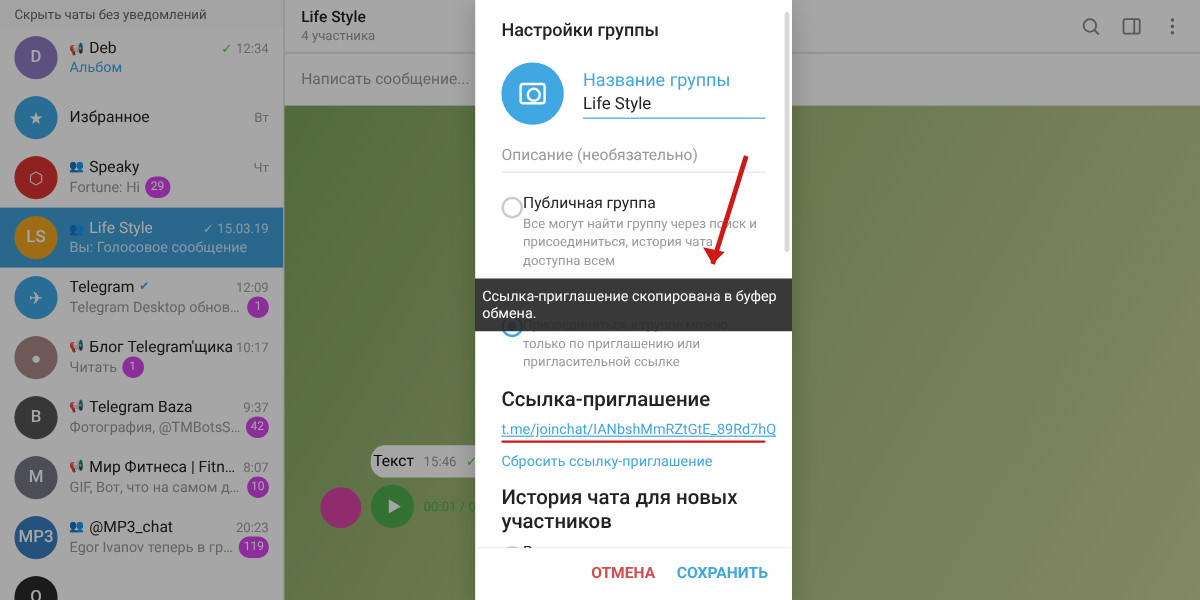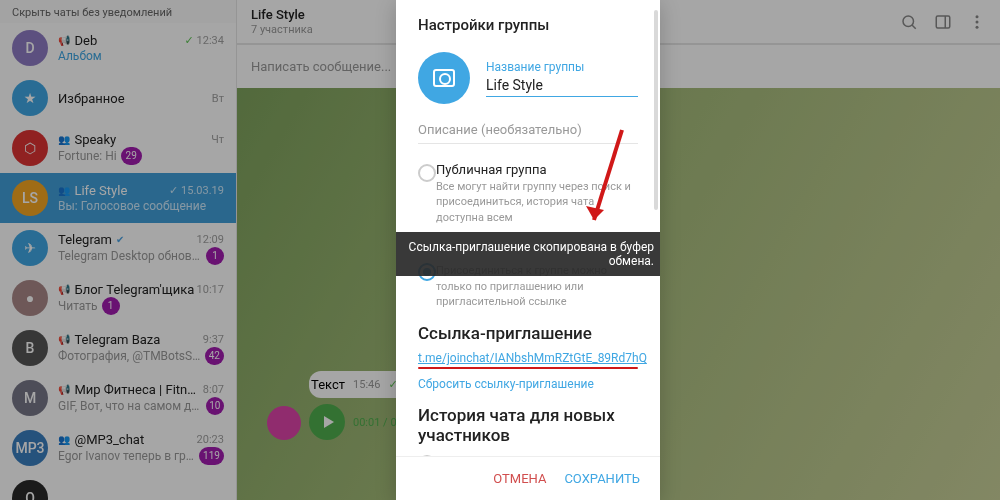--- a/index.html
+++ b/index.html
@@ -17,21 +17,21 @@
 .chat-body{flex:1;margin-left:10px;min-width:0}
 .row1{display:flex;align-items:center}
 .title{font-size:13px;color:#222;white-space:nowrap;overflow:hidden;text-overflow:ellipsis}
 .chat.active .title{color:#fff}
 .type-icon{font-size:10px;margin-right:4px;color:#555}
 .chat.active .type-icon{color:#fff}
 .time{margin-left:auto;font-size:11px;color:#a0a0a0}
 .chat.active .time{color:#cde9fb}
 .preview{font-size:12px;color:#999;white-space:nowrap;overflow:hidden;text-overflow:ellipsis;margin-top:1px}
 .chat.active .preview{color:#cde9fb}
-.badge{min-width:18px;height:18px;border-radius:9px;background:#a21caf;color:#fff;font-size:10px;display:flex;align-items:center;justify-content:center;padding:0 5px;margin-left:4px}
+.badge{min-width:18px;height:18px;border-radius:9px;background:#d946ef;color:#fff;font-size:10px;display:flex;align-items:center;justify-content:center;padding:0 5px;margin-left:4px}
 .verify{color:#4fa3e2;margin-left:4px;font-size:10px}
 .check{color:#5dc452;font-size:11px;margin-right:3px}
 .chat.active .check{color:#cde9fb}
 
 .main{flex:1;display:flex;flex-direction:column;position:relative;background:linear-gradient(120deg,#7aa05a 0%,#a0b876 40%,#c9d09a 100%)}
 .header{height:44px;background:#fff;display:flex;align-items:center;padding:0 14px;border-bottom:1px solid #e5e5e5}
 .header-title{font-size:13px;font-weight:500;color:#222}
 .header-sub{font-size:11px;color:#999;margin-top:1px}
 .header-right{margin-left:auto;display:flex;gap:16px;color:#888}
 .hicon{width:18px;height:18px;cursor:pointer}
@@ -46,37 +46,37 @@
 
 .overlay{position:absolute;inset:0;background:rgba(0,0,0,.35)}
 .modal{position:absolute;left:396px;top:0;width:264px;height:500px;background:#fff;display:flex;flex-direction:column;box-shadow:0 4px 20px rgba(0,0,0,.2)}
 .modal-inner{flex:1;overflow-y:auto;padding:16px 22px 0;position:relative}
 .modal-title{font-size:15px;font-weight:500;color:#222;margin-bottom:18px}
 .grp-row{display:flex;align-items:center;gap:16px;margin-bottom:18px}
 .grp-av{width:52px;height:52px;border-radius:50%;background:#40a7e3;display:flex;align-items:center;justify-content:center}
 .cam{width:22px;height:18px;border:2px solid #fff;border-radius:3px;position:relative}
 .cam:after{content:"";position:absolute;width:8px;height:8px;border:2px solid #fff;border-radius:50%;top:2px;left:4px}
 .fld{flex:1}
-.fld-label{font-size:12px;color:#40a7e3}
+.fld-label{font-size:15px;color:#40a7e3}
 .fld-input{width:100%;border:none;border-bottom:1px solid #40a7e3;font-size:14px;padding:3px 0;outline:none;color:#222}
 .desc-label{font-size:13px;color:#999;border-bottom:1px solid #e5e5e5;padding-bottom:6px;margin-bottom:18px}
 .radio{display:flex;margin-bottom:14px;cursor:pointer}
 .rdot{width:18px;height:18px;border:2px solid #ccc;border-radius:50%;flex-shrink:0;margin-top:2px;position:relative}
 .rdot.on{border-color:#40a7e3}
 .rdot.on:after{content:"";position:absolute;inset:3px;background:#40a7e3;border-radius:50%}
 .rlabel{font-size:13px;color:#222}
 .rdesc{font-size:11px;color:#999;line-height:1.4;margin-top:2px}
 .sect{font-size:17px;font-weight:500;color:#222;margin:6px 0 8px}
 .link{font-size:12px;color:#40a7e3;text-decoration:underline;cursor:pointer;display:block;margin-bottom:6px}
 .redline{height:2px;background:#d01818;border-radius:2px;margin:-4px 0 8px}
 .reset{font-size:12px;color:#40a7e3;cursor:pointer;margin-bottom:14px;display:block}
-.toast{position:absolute;left:-4px;right:-4px;top:232px;background:rgba(40,40,40,.92);color:#fff;font-size:12px;text-align:right;padding:8px 10px;border-radius:4px;z-index:5}
+.toast{position:absolute;left:-4px;right:-4px;top:232px;background:rgba(40,40,40,.92);color:#fff;font-size:12px;text-align:left;padding:8px 10px;border-radius:4px;z-index:5}
 .arrow{position:absolute;top:120px;right:28px;z-index:6}
 .modal-btns{height:44px;display:flex;align-items:center;justify-content:flex-end;gap:18px;padding:0 20px;border-top:1px solid #eee}
-.mbtn{font-size:13px;font-weight:400;cursor:pointer}
+.mbtn{font-size:13px;font-weight:700;cursor:pointer}
 .cancel{color:#d14e4e}.save{color:#40a7e3}
 .scrollgutter{position:absolute;right:2px;top:10px;width:4px;height:200px;background:rgba(0,0,0,.15);border-radius:2px}
 </style>
 </head>
 <body>
 
 <div class="sidebar">
   <div class="pin-header">Скрыть чаты без уведомлений</div>
   <div id="chatlist">
       <div class="chat">
@@ -201,21 +201,21 @@
       <div class="chat">
         <div class="avatar" style="background:#2a2a2a">О</div>
   </div>
     </div>
 </div>
 
 <div class="main">
   <div class="header">
     <div>
       <div class="header-title">Life Style</div>
-      <div class="header-sub">7 участника</div>
+      <div class="header-sub">4 участника</div>
     </div>
     <div class="header-right">
       <svg class="hicon" viewBox="0 0 24 24" fill="none" stroke="currentColor" stroke-width="2">
           <circle cx="11" cy="11" r="7"></circle>
           <line x1="21" y1="21" x2="16" y2="16"></line>
         </svg>
       <svg class="hicon" viewBox="0 0 24 24" fill="none" stroke="currentColor" stroke-width="2">
           <rect x="3" y="4" width="18" height="16" rx="2"></rect>
           <line x1="15" y1="4" x2="15" y2="20"></line>
         </svg>

